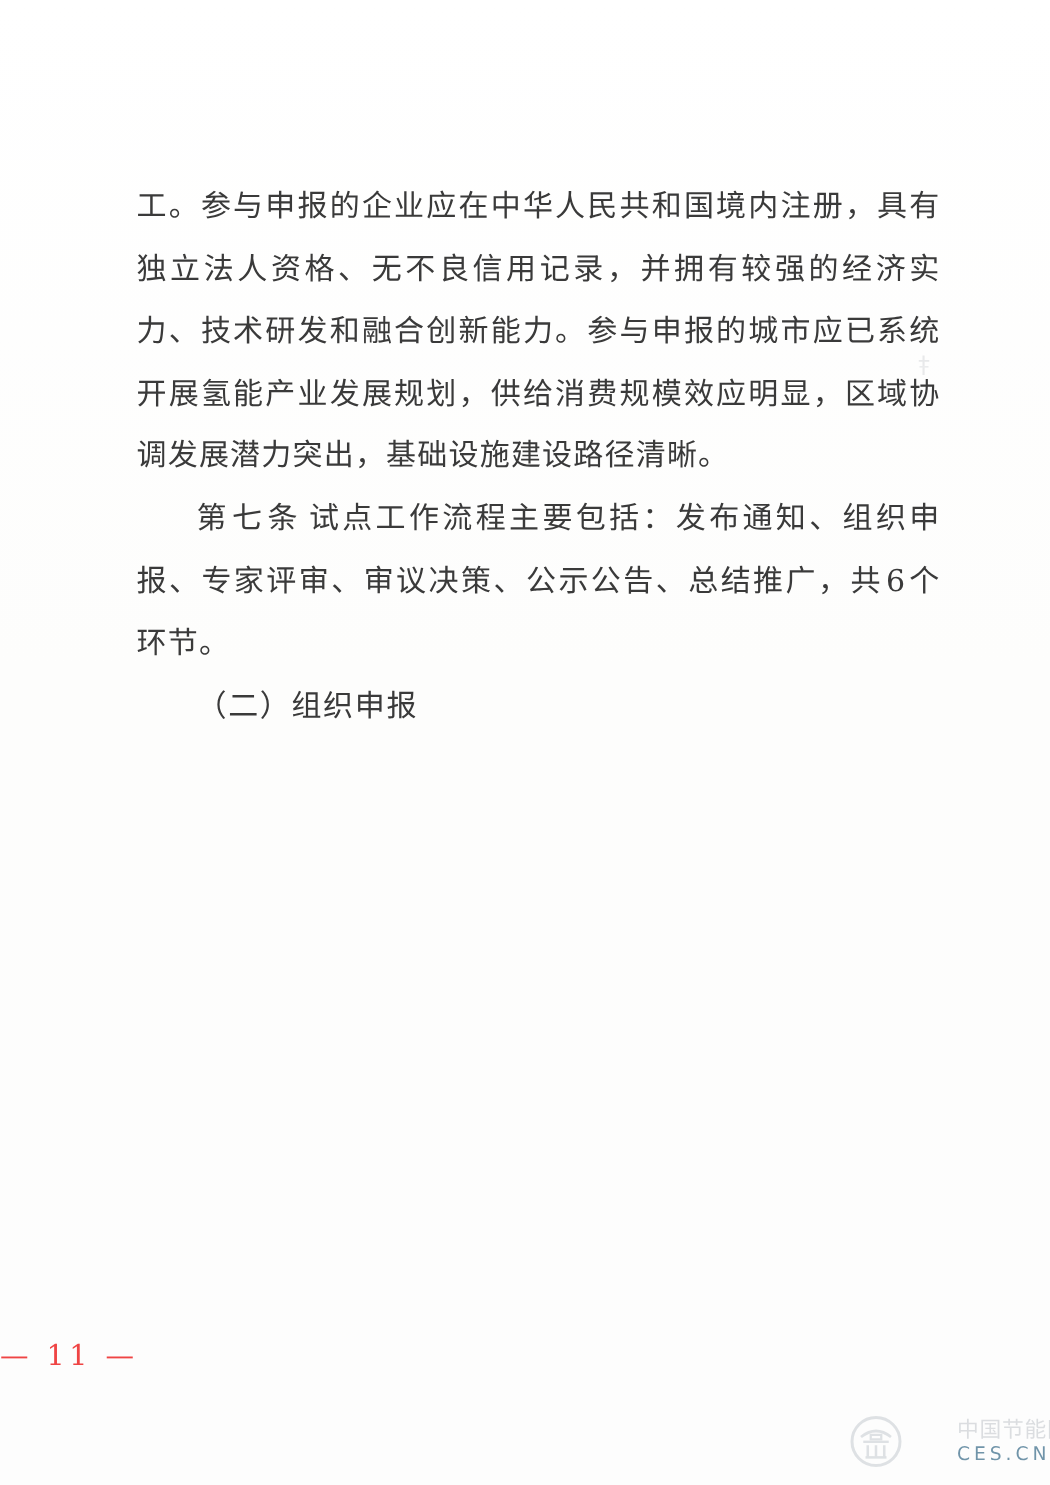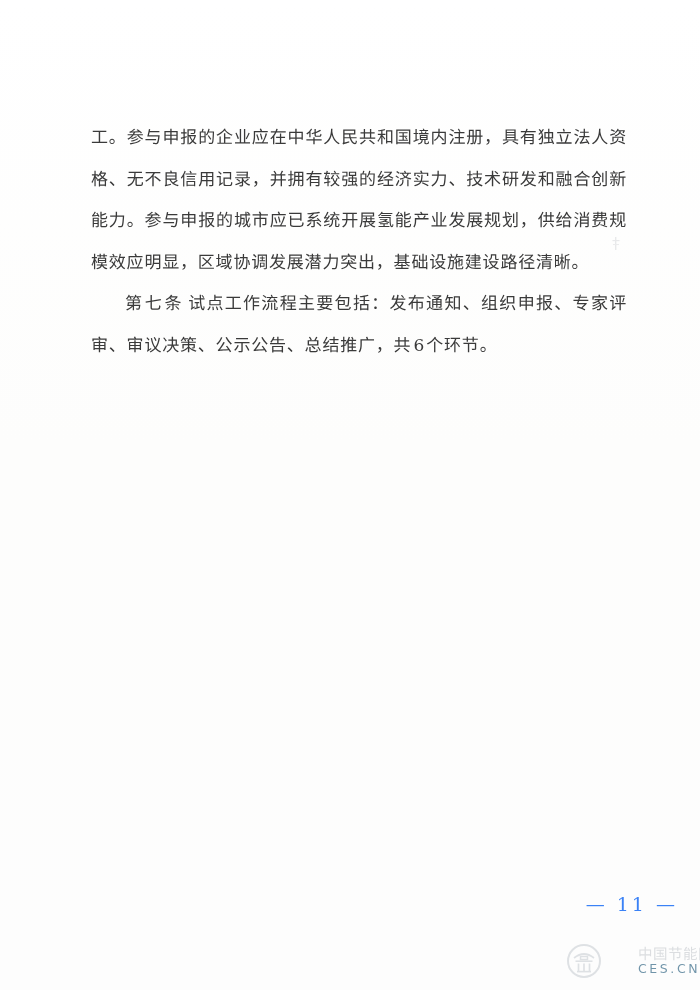--- a/index.html
+++ b/index.html
@@ -33,21 +33,21 @@
   .doc-body {
     position: absolute;
     left: 91px;
     top: 117px;
     width: 536px;
     z-index: 2;
   }
 
   .para {
     margin: 0;
-    font-size: 17px;
+    font-size: 20px;
     line-height: 41.6px;
     letter-spacing: 0.8px;
     text-align: justify;
     text-justify: inter-character;
     color: #3a3a3a;
     text-indent: 0;
     font-weight: 400;
   }
 
   .para.indent {
@@ -69,24 +69,24 @@
     font-family: "DejaVu Serif", "Liberation Serif", serif;
     padding: 0 2px;
     letter-spacing: 0;
   }
 
   .page-number {
     position: absolute;
     left: 0;
     right: 0;
     top: 893px;
-    text-align: right;
+    text-align: left;
     font-size: 19px;
     letter-spacing: 3px;
-    color: #3b82f6;
+    color: #ef4444;
     z-index: 2;
     font-family: "DejaVu Serif", "Liberation Serif", serif;
     padding-right: 22px;
   }
 
   
   .watermark {
     position: absolute;
     left: 566px;
     top: 939px;
@@ -158,20 +158,21 @@
 
   <div class="doc-body">
 
     <p class="para">工。参与申报的企业应在中华人民共和国境内注册，具有独立法人资格、无不良信用记录，并拥有较强的经济实力、技术研发和融合创新能力。参与申报的城市应已系统开展氢能产业发展规划，供给消费规模效应明显，区域协调发展潜力突出，基础设施建设路径清晰。</p>
 
 
     <p class="para indent"><span class="art-no">第七条</span><span>试点工作流程主要包括：发布通知、组织申报、专家评审、审议决策、公示公告、总结推广，共</span><span class="num-latin">6</span><span>个环节。</span></p>
 
 
 
+    <p class="para heading-sub">（二）组织申报</p>
 
 
   </div>
 
   <div class="page-number">— 11 —</div>
 
   <div class="watermark">
     <div class="wm-logo">
       <svg width="36" height="36" viewBox="0 0 36 36" aria-hidden="true">
         <circle cx="18" cy="18" r="16" fill="none" stroke="#c9ced3" stroke-width="2"></circle>

